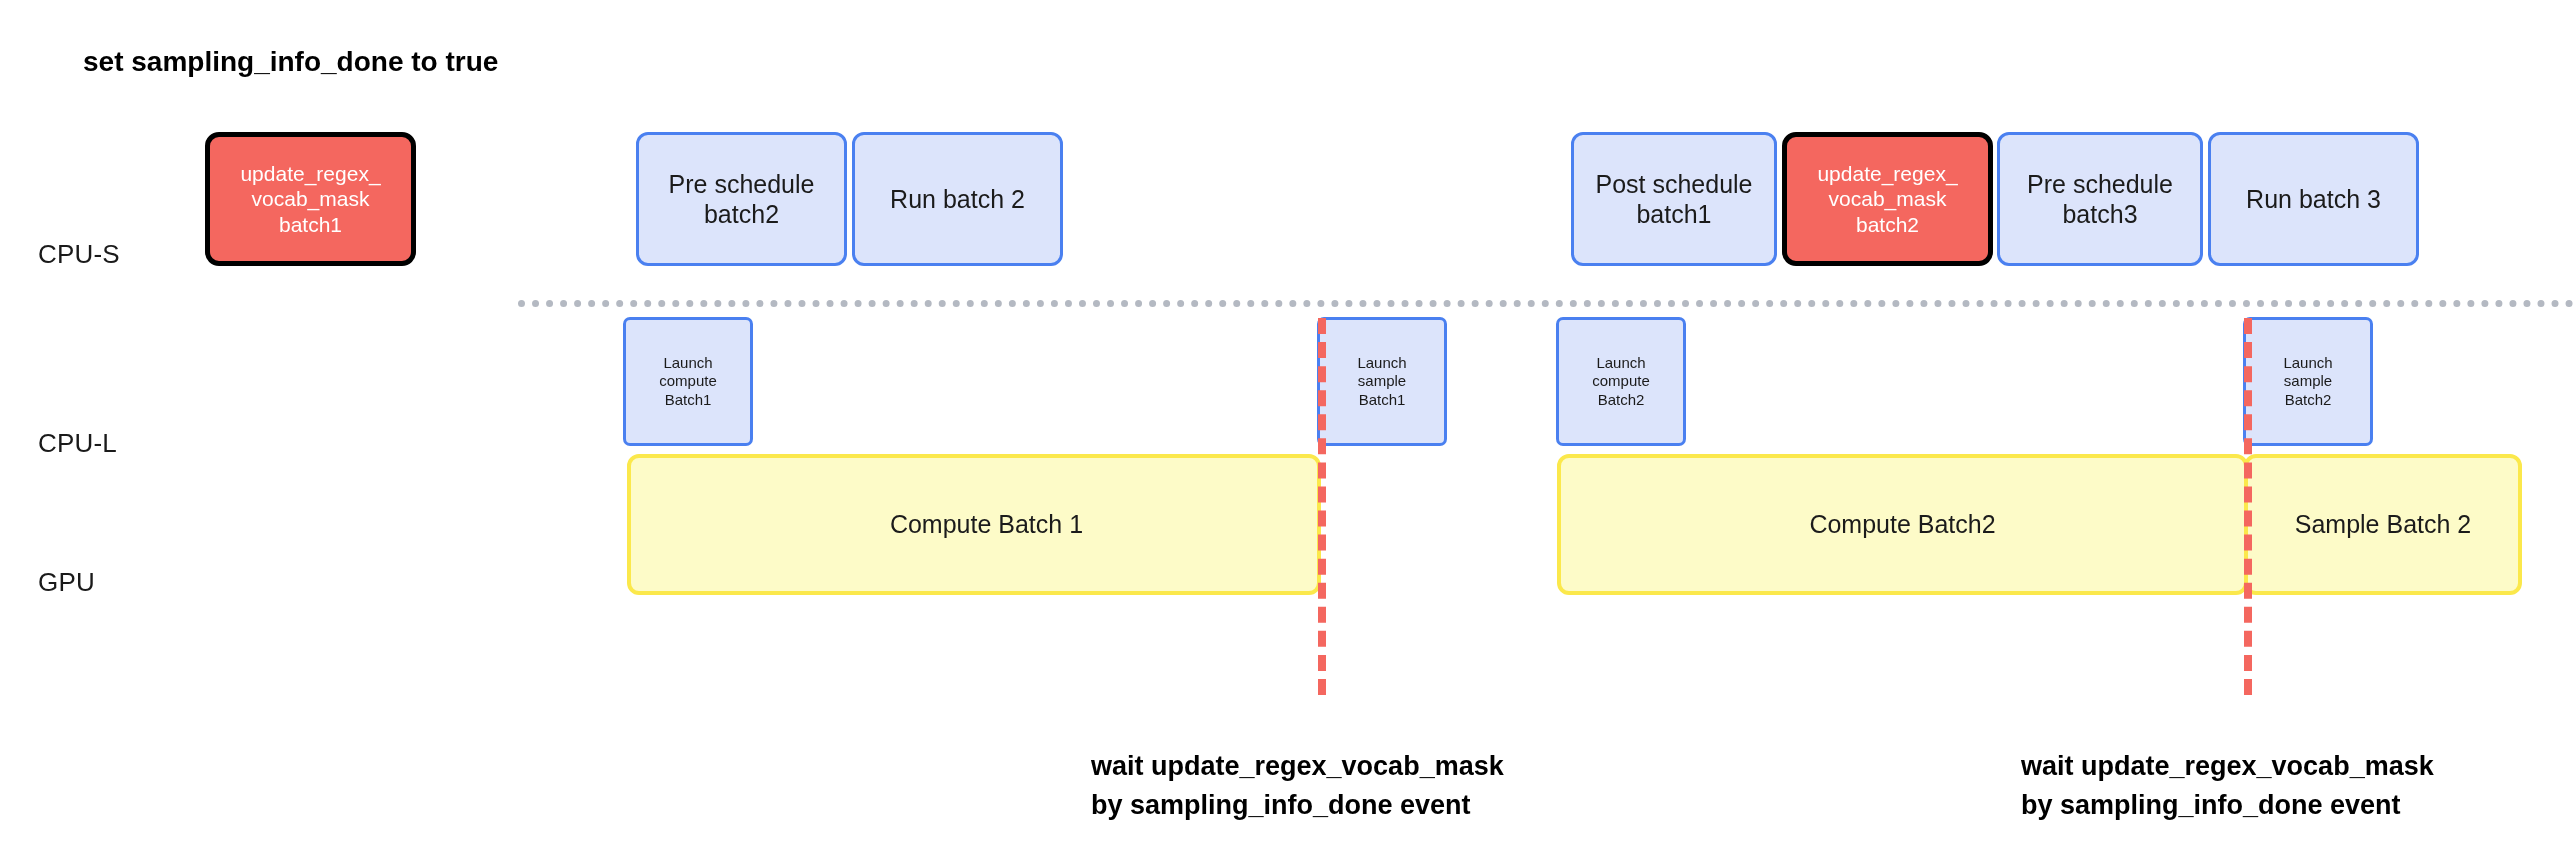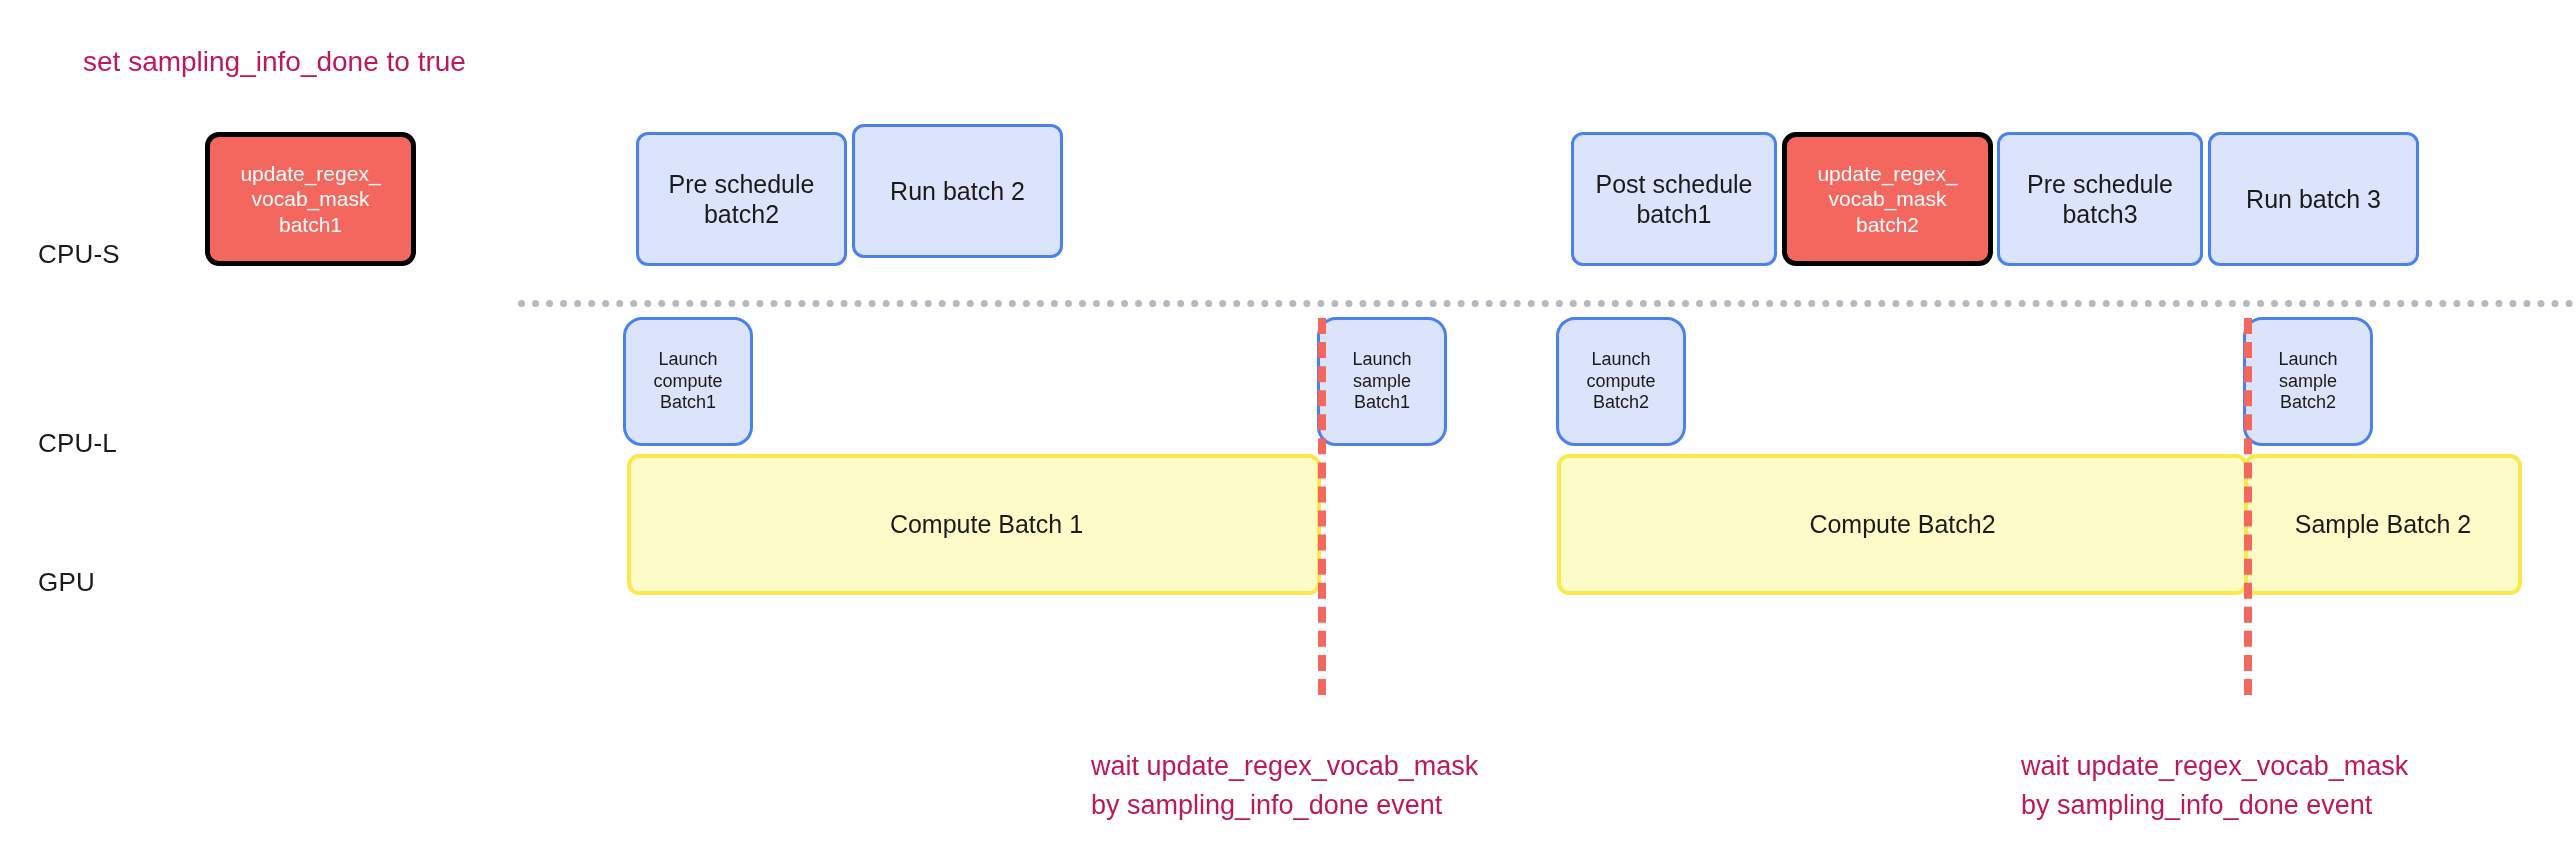--- a/index.html
+++ b/index.html
@@ -50,22 +50,22 @@
 
   .box-red {
     background: #f4675f;
     border: 5.2px solid #000000;
     color: #ffffff;
     font-size: 21px;
     border-radius: 14px;
   }
 
   .box-small {
-    font-size: 18px;
-    border-radius: 19px;
+    font-size: 15px;
+    border-radius: 7px;
   }
 
   .box-yellow {
     background: #fdfbc8;
     border: 4.3px solid #fbe84b;
     color: #1b1b1b;
     font-size: 25px;
     border-radius: 12px;
   }
 
@@ -79,24 +79,25 @@
   
   .v-dash {
     position: absolute;
     width: 0;
     border-left: 8.7px dashed #f4675f;
   }
 
   
   .note {
     position: absolute;
-    color: #be185d;
+    color: #000000;
     font-size: 27px;
     line-height: 1.45;
     white-space: pre-line;
+    font-weight: bold;
   }
   .note-top {
     font-size: 28px;
   }
 </style>
 </head>
 <body>
 
 <div id="canvas">
 
@@ -107,21 +108,21 @@
   <div class="row-label" style="left:38px; top:535px;">GPU</div>
 
   <div class="box box-red" style="left:205px; top:132px; width:211px; height:134px;">update_regex_
 vocab_mask
 batch1</div>
 
 
   <div class="box box-blue" style="left:636px; top:132px; width:211px; height:134px;">Pre schedule
 batch2</div>
 
-  <div class="box box-blue" style="left:852px; top:124px; width:211px; height:134px;">Run batch 2</div>
+  <div class="box box-blue" style="left:852px; top:132px; width:211px; height:134px;">Run batch 2</div>
 
   <div class="box box-blue" style="left:1571px; top:132px; width:206px; height:134px;">Post schedule
 batch1</div>
 
   <div class="box box-red" style="left:1782px; top:132px; width:211px; height:134px;">update_regex_
 vocab_mask
 batch2</div>
 
   <div class="box box-blue" style="left:1997px; top:132px; width:206px; height:134px;">Pre schedule
 batch3</div>

